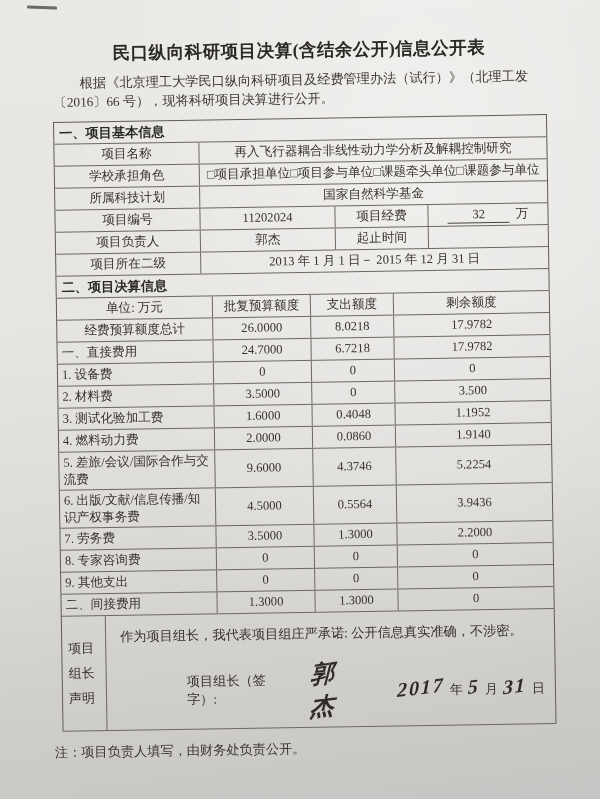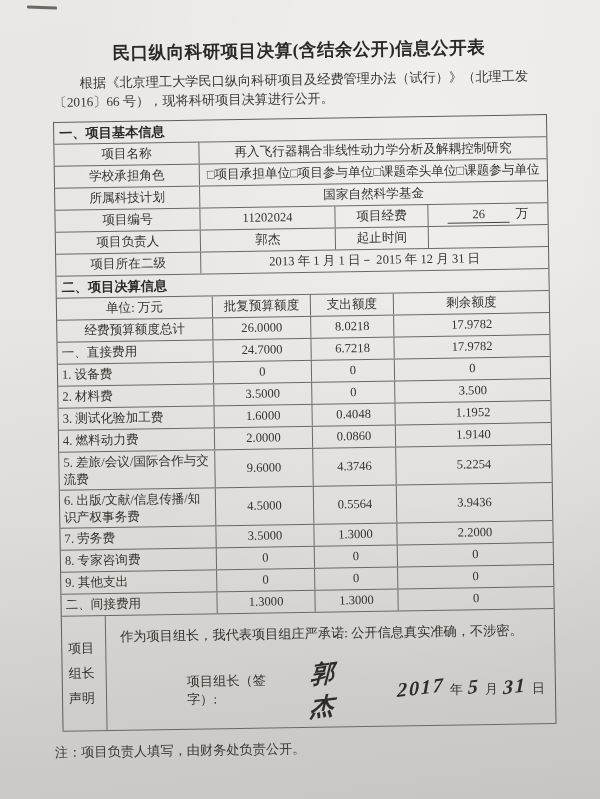--- a/index.html
+++ b/index.html
@@ -109,21 +109,21 @@
       </div>
       <div class="row">
         <div class="cell lab w-lab">所属科技计划</div>
         <div class="cell val-c">国家自然科学基金</div>
       </div>
       <div class="row">
         <div class="cell lab w-lab">项目编号</div>
         <div class="cell val-c w-v1">11202024</div>
         <div class="cell lab w-lab2">项目经费</div>
         <div class="cell val-c">
-          <span class="underlined-amount">26</span>
+          <span class="underlined-amount">32</span>
           <span>万</span>
         </div>
       </div>
       <div class="row">
         <div class="cell lab w-lab">项目负责人</div>
         <div class="cell val-c w-v1">郭杰</div>
         <div class="cell lab w-lab2">起止时间</div>
         <div class="cell val-c"></div>
       </div>
       <div class="row">

